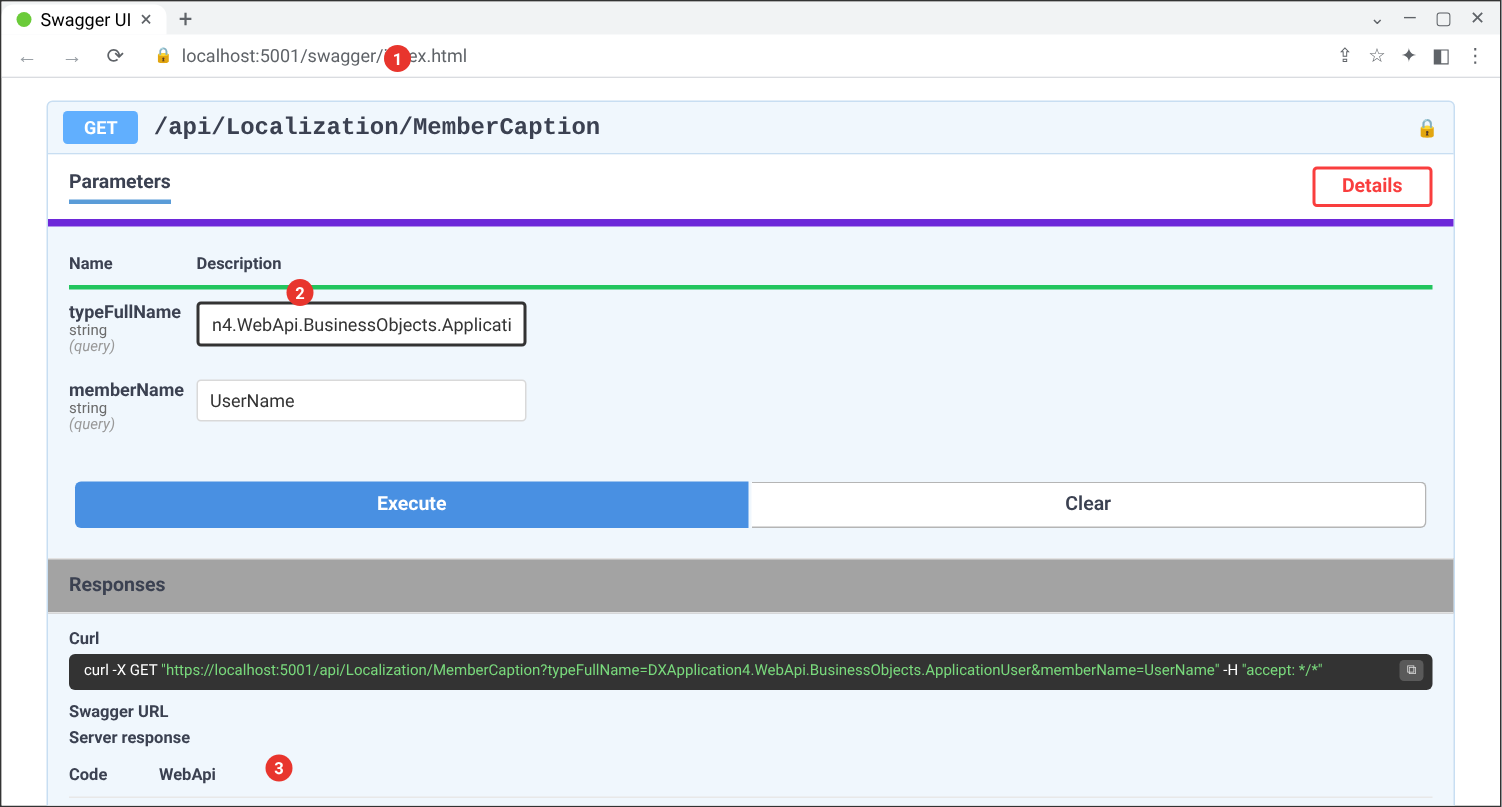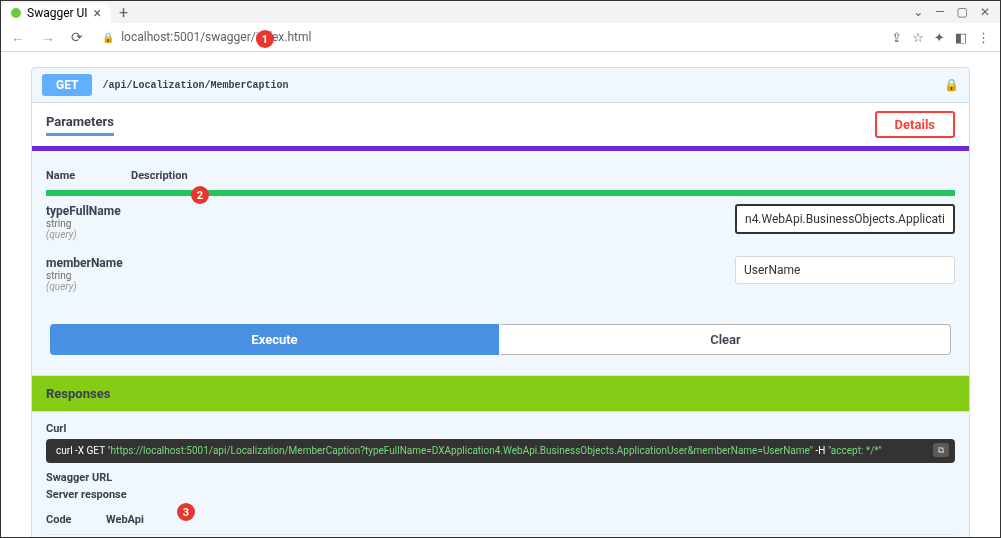--- a/index.html
+++ b/index.html
@@ -20,45 +20,45 @@
 .nav-btn.active { color: #5f6368; }
 .url-box { flex: 1; display: flex; align-items: center; height: 20px; background: #fff; border-radius: 12px; padding: 0 8px; font-size: 12px; color: #5f6368; gap: 6px; }
 .lock-icon { font-size: 10px; }
 .addr-right { display: flex; gap: 10px; color: #5f6368; font-size: 13px; padding: 0 4px; align-items: center; }
 
 
 .swagger-area { background: #fff; padding: 15px 30px; height: calc(538px - 52px); overflow: hidden; }
 .opblock { background: #f0f7fd; border: 1px solid #c8def2; border-radius: 4px; }
 .opblock-header { display: flex; align-items: center; padding: 6px 10px; border-bottom: 1px solid #c8def2; }
 .method-badge { background: #61affe; color: #fff; font-weight: 700; font-size: 12px; padding: 4px 14px; border-radius: 3px; }
-.path { font-family: 'Courier New', monospace; font-size: 10px; font-weight: 600; margin-left: 10px; color: #3b4151; }
+.path { font-family: 'Courier New', monospace; font-size: 16px; font-weight: 600; margin-left: 10px; color: #3b4151; }
 .lock-right { margin-left: auto; color: #8a8a8a; font-size: 12px; }
 
 .params-bar { background: #fff; border-bottom: 5px solid #6d28d9; display: flex; align-items: center; padding: 8px 14px; }
 .params-title { font-size: 13px; font-weight: 700; color: #3b4151; border-bottom: 3px solid #5a9cd8; padding-bottom: 4px; }
 .cancel-btn { margin-left: auto; border: 2px solid #f93e3e; color: #f93e3e; background: #fff; padding: 4px 18px; border-radius: 3px; font-size: 13px; font-weight: 700; cursor: pointer; }
 
 .params-body { padding: 10px 14px 20px; }
-.params-table-header { display: flex; font-size: 11px; font-weight: 700; color: #3b4151; padding: 8px 0; border-bottom: 6px solid #22c55e; }
+.params-table-header { display: flex; font-size: 11px; font-weight: 700; color: #3b4151; padding: 8px 0; border-bottom: 3px solid #22c55e; }
 .col-name { width: 85px; }
 .col-desc { }
 
-.param-row { display: flex; padding: 8px 0; align-items: flex-start; justify-content: space-between; }
+.param-row { display: flex; padding: 8px 0; align-items: flex-start; }
 .param-info { width: 85px; font-size: 11px; }
 .param-name { font-weight: 700; color: #3b4151; font-size: 12px; }
 .param-type { color: #6b6b6b; font-size: 10px; }
 .param-loc { color: #999; font-style: italic; font-size: 10px; }
 .param-input { width: 220px; padding: 6px 8px; border: 1px solid #d9d9d9; border-radius: 3px; font-size: 12px; color: #333; }
 .param-input.focused { border: 2px solid #333; }
 
 .btn-row { display: flex; gap: 2px; margin-top: 24px; padding: 0 4px; }
 .execute-btn { flex: 1; background: #4990e2; color: #fff; border: none; padding: 7px; font-size: 13px; font-weight: 700; border-radius: 4px 0 0 4px; cursor: pointer; }
 .clear-btn { flex: 1; background: #fff; color: #3b4151; border: 1px solid #b5b5b5; border-left: none; padding: 7px; font-size: 13px; font-weight: 600; border-radius: 0 4px 4px 0; cursor: pointer; }
 
-.responses-bar { background: #84cc16; border-top: 1px solid #e2e2e2; border-bottom: 1px solid #e2e2e2; padding: 10px 14px; }
+.responses-bar { background: #a3a3a3; border-top: 1px solid #e2e2e2; border-bottom: 1px solid #e2e2e2; padding: 10px 14px; }
 .responses-title { font-size: 13px; font-weight: 700; color: #3b4151; }
 
 .resp-body { padding: 10px 14px; }
 .resp-label { font-size: 11px; font-weight: 700; color: #3b4151; margin-bottom: 4px; }
 .code-block { background: #333333; color: #fff; border-radius: 4px; padding: 6px 10px; font-family: 'Courier New', monospace; font-size: 10px; margin-bottom: 8px; position: relative; }
 .code-block .green { color: #79d97c; }
 .copy-icon { position: absolute; right: 6px; top: 4px; background: #5a5a5a; border-radius: 3px; width: 16px; height: 14px; display: flex; align-items: center; justify-content: center; font-size: 9px; color: #ddd; }
 
 .resp-table-header { display: flex; font-size: 11px; font-weight: 700; color: #3b4151; padding: 8px 0; border-bottom: 1px solid #e8e8e8; }
 .col-code { width: 60px; }

